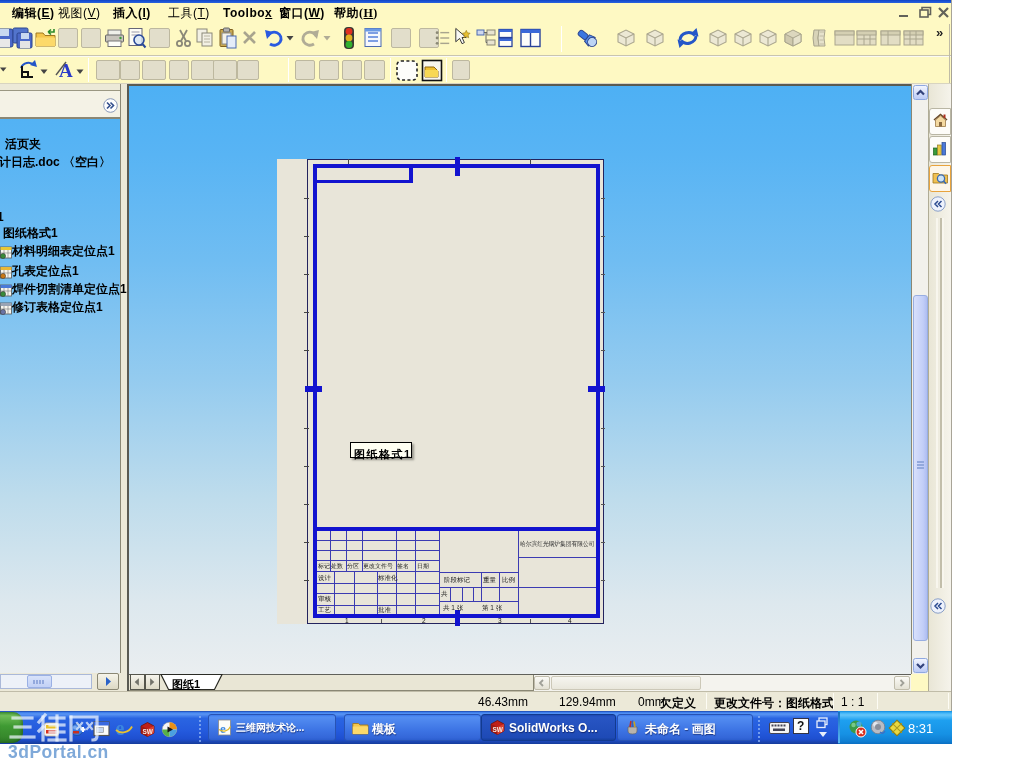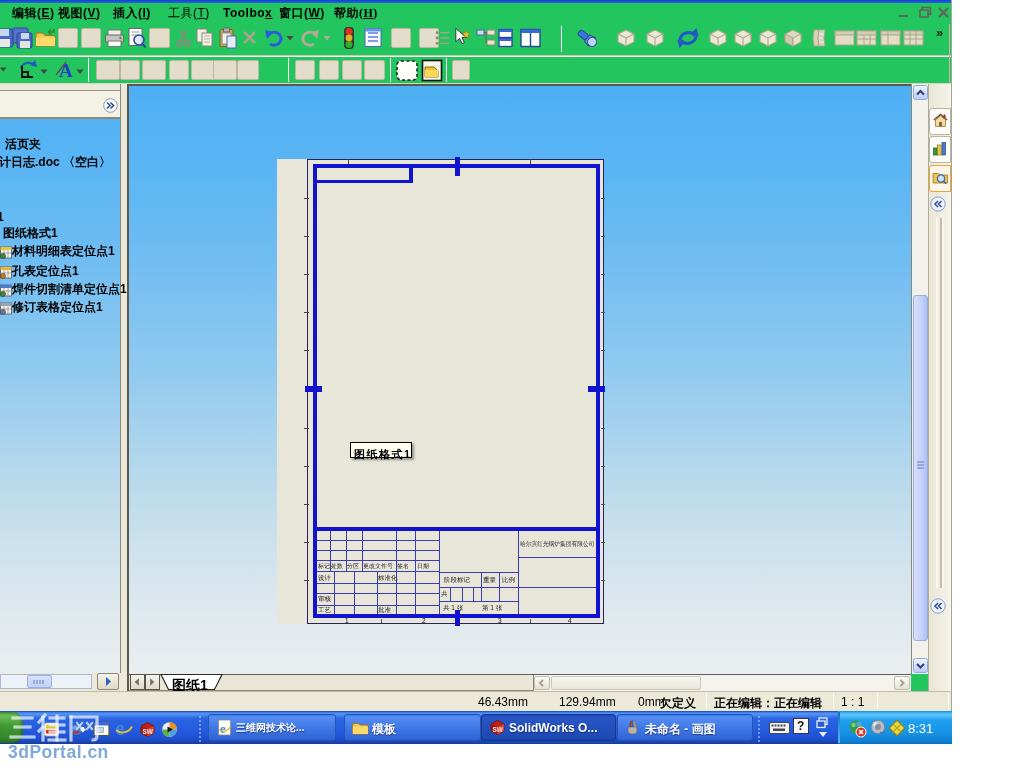--- a/index.html
+++ b/index.html
@@ -1,24 +1,24 @@
 <!DOCTYPE html>
 <html><head><meta charset="utf-8"><title>d</title><style>
 html,body{margin:0;padding:0;width:1024px;height:768px;background:#fff;overflow:hidden;font-family:"Liberation Sans",sans-serif;}
 div{position:absolute;box-sizing:border-box;}
 .t{white-space:nowrap;font-size:12px;color:#000;line-height:14px;}
 .gi{background:#e2decb;border:1px solid #bdb89f;border-radius:2px;}
 .sep{background:#b9b5a0;border-right:1px solid #fff;}
 svg{position:absolute;overflow:visible;}
 
 </style></head><body>
-<div id="win" style="left:0;top:0;width:952px;height:711px;background:#22c55e;overflow:hidden;border-right:1px solid #a8a497;">
+<div id="win" style="left:0;top:0;width:952px;height:711px;background:#fef9c3;overflow:hidden;border-right:1px solid #a8a497;">
 <div style="left:0px;top:0px;width:952px;height:3px;background:linear-gradient(180deg,#0f44c8,#2a64e0);"></div>
 <div class="t" style="left:12px;top:6px;font-weight:bold;letter-spacing:0.5px;">编辑(<u>E</u>)</div>
-<div class="t" style="left:58px;top:6px;font-weight:bold;letter-spacing:0.5px;">视图(<u>V</u>)</div>
+<div class="t" style="left:58px;top:6px;font-weight:normal;letter-spacing:0.5px;">视图(<u>V</u>)</div>
 <div class="t" style="left:113px;top:6px;font-weight:bold;letter-spacing:0.5px;">插入(<u>I</u>)</div>
 <div class="t" style="left:168px;top:6px;font-weight:normal;letter-spacing:0.5px;">工具(<u>T</u>)</div>
 <div class="t" style="left:223px;top:6px;font-weight:bold;letter-spacing:0.5px;">Toolbo<u>x</u></div>
 <div class="t" style="left:279px;top:6px;font-weight:bold;letter-spacing:0.5px;">窗口(<u>W</u>)</div>
 <div class="t" style="left:334px;top:6px;font-weight:bold;letter-spacing:0.5px;font-family:Liberation Serif, serif;">帮助(<u>H</u>)</div>
 <svg style="left:895px;top:4px;width:60px;height:17px;" viewBox="0 0 60 17">
       <g stroke="#62625a" stroke-width="2" fill="none">
 <line x1="4" y1="12" x2="13" y2="12"></line>
 <rect x="25" y="6" width="8" height="7" fill="none" stroke-width="1.6"></rect>
         <path d="M27 6 V3.5 H35.5 V10.5 H33" stroke-width="1.6" fill="none"></path>
@@ -446,21 +446,21 @@
 <svg style="left:130px;top:675px;width:14px;height:14px;" viewBox="0 0 15 15">
       <path d="M9.5 3.5 L5 7.5 L9.5 11.5z" fill="#72726a"></path>
     </svg>
 <div style="left:145px;top:674px;width:15px;height:15.5px;background:linear-gradient(180deg,#f6f4ec,#ddd9c6);border:1px solid #55554c;"></div>
 <svg style="left:145px;top:675px;width:14px;height:14px;" viewBox="0 0 15 15">
       <path d="M5.5 3.5 L10 7.5 L5.5 11.5z" fill="#72726a"></path>
     </svg>
 <svg style="left:159px;top:674px;width:68px;height:17px;" viewBox="0 0 68 17">
       <polygon points="2,0.5 63,0.5 55.5,15.5 9.5,15.5" fill="#ffffff" stroke="#2a2a24" stroke-width="1.2"></polygon>
     </svg>
-<div style="left:172px;top:677px;font-size:14px;font-weight:bold;color:#000;white-space:nowrap;text-decoration:underline;">图纸1</div>
+<div style="left:172px;top:677px;font-size:11px;font-weight:bold;color:#000;white-space:nowrap;text-decoration:underline;">图纸1</div>
 <div style="left:533px;top:675px;width:378px;height:16px;background:#f4f3ee;border-left:1px solid #8a8774;"></div>
 <div style="left:534px;top:676px;width:16px;height:14px;background:linear-gradient(180deg,#fbfaf6,#e4e1d4);border:1px solid #c0bcab;border-radius:2px;"></div>
 <svg style="left:534px;top:676px;width:16px;height:14px;" viewBox="0 0 15 14">
       <path d="M8.5 4 L5.5 7 L8.5 10" fill="none" stroke="#a0a098" stroke-width="1.8"></path>
     </svg>
 <div style="left:894px;top:676px;width:16px;height:14px;background:linear-gradient(180deg,#fbfaf6,#e4e1d4);border:1px solid #c0bcab;border-radius:2px;"></div>
 <svg style="left:894px;top:676px;width:16px;height:14px;" viewBox="0 0 15 14">
       <path d="M6 4 L9 7 L6 10" fill="none" stroke="#a0a098" stroke-width="1.8"></path>
     </svg>
 <div style="left:551px;top:676px;width:150px;height:14px;background:linear-gradient(180deg,#f6f5f0,#e9e7dc);border:1px solid #ccc8b8;border-radius:2px;"></div>
@@ -499,21 +499,21 @@
 <svg style="left:930px;top:598px;width:16px;height:16px;" viewBox="0 0 16 16">
       <circle cx="8" cy="8" r="7.2" fill="#eef2fc" stroke="#8aa0c8" stroke-width="1"></circle>
       <path d="M8 5 L5 8 L8 11 M11.5 5 L8.5 8 L11.5 11" stroke="#2a4a90" stroke-width="1.5" fill="none"></path>
     </svg>
 <div style="left:936px;top:218px;width:1.5px;height:370px;background:#c2beaa;border-right:2px solid #f8f6ee;box-shadow:4px 0 0 #c2beaa,6px 0 0 #f8f6ee;"></div>
 <div style="left:0px;top:691px;width:952px;height:20px;background:#ece9d8;border-top:1px solid #c0bca8;"></div>
 <div style="left:478px;top:695px;font-size:12px;color:#000;white-space:nowrap;">46.43mm</div>
 <div style="left:559px;top:695px;font-size:12px;color:#000;white-space:nowrap;">129.94mm</div>
 <div style="left:638px;top:695px;font-size:12px;color:#000;white-space:nowrap;">0mm</div>
 <div style="left:660px;top:695px;font-size:12px;color:#000;white-space:nowrap;font-weight:bold;">欠定义</div>
-<div style="left:714px;top:695px;font-size:12px;color:#000;white-space:nowrap;font-weight:bold;">正在编辑：正在编辑</div>
+<div style="left:714px;top:695px;font-size:12px;color:#000;white-space:nowrap;font-weight:bold;">更改文件号：图纸格式</div>
 <div style="left:841px;top:695px;font-size:12px;color:#000;white-space:nowrap;">1 : 1</div>
 <div style="left:706px;top:693px;width:1px;height:16px;background:#aca890;border-right:1px solid #fdfcf4;"></div>
 <div style="left:833px;top:693px;width:1px;height:16px;background:#aca890;border-right:1px solid #fdfcf4;"></div>
 <div style="left:877px;top:693px;width:1px;height:16px;background:#aca890;border-right:1px solid #fdfcf4;"></div>
 <div style="left:948px;top:693px;width:1px;height:16px;background:#aca890;border-right:1px solid #fdfcf4;"></div>
 </div>
 <div style="left:0px;top:711px;width:952px;height:33px;background:linear-gradient(180deg,#1941a5 0%,#3a7bea 4%,#5a96f4 9%,#2a65e2 22%,#245add 60%,#1e4fd0 85%,#1941a5 97%,#123a9a 100%);"></div>
 <div style="left:0px;top:712px;width:23px;height:31px;background:linear-gradient(180deg,#3f9636 0%,#6fbe58 12%,#3f9a33 45%,#37892c 80%,#2a7423 100%);border-radius:0 10px 10px 0;box-shadow:inset -2px 0 3px rgba(0,0,0,0.25);"></div>
 <svg style="left:44px;top:722px;width:15px;height:15px;" viewBox="0 0 15 15">
     <rect x="0.5" y="1" width="14" height="13" rx="2" fill="#f6f3ee" stroke="#c8b898" stroke-width="0.8"></rect>

